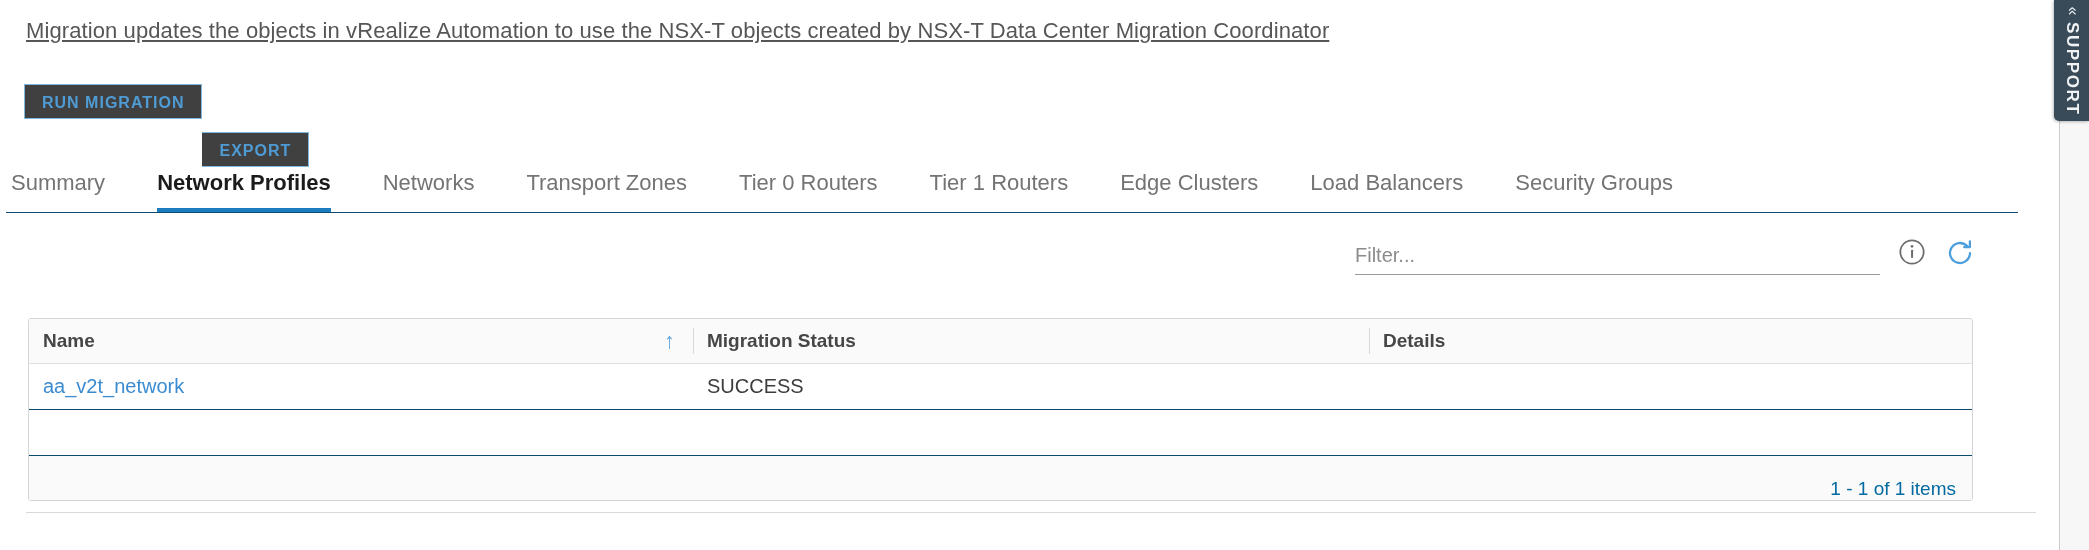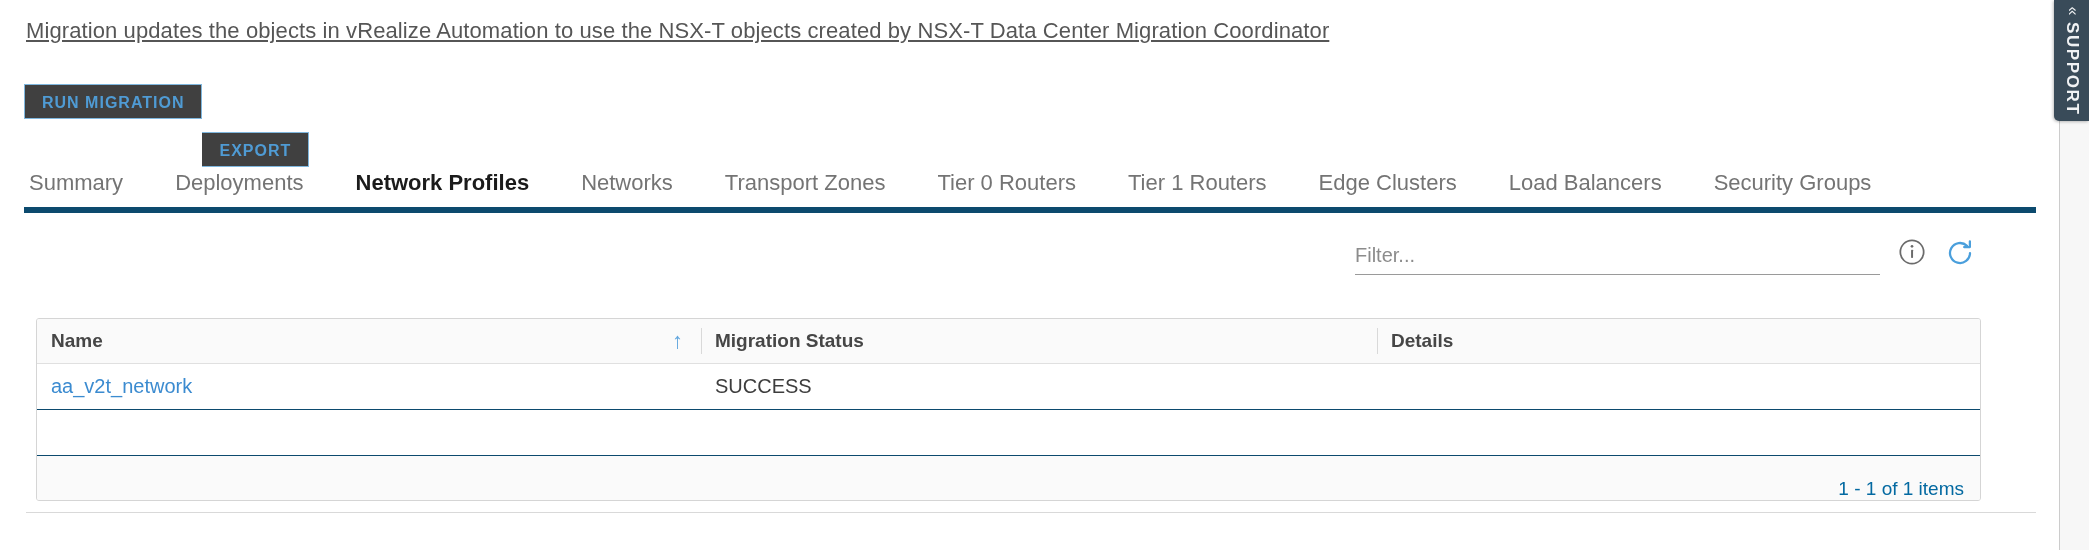--- a/index.html
+++ b/index.html
@@ -62,25 +62,25 @@
     text-align: center;
   }
   .btn + .btn {
     border-left: none;
     margin-top: 48px;
   }
 
   
   #tabbar {
     position: absolute;
-    left: 24px;
+    left: 6px;
     top: 165px;
     width: 2012px;
     height: 48px;
-    border-bottom: 6px solid #0c4a6e;
+    border-bottom: 1px solid #0c4a6e;
     box-sizing: border-box;
     display: flex;
     align-items: flex-start;
     overflow: hidden;
   }
   .tab {
     position: relative;
     height: 47px;
     line-height: 36px;
     font-size: 22px;
@@ -153,21 +153,20 @@
   #datagrid {
     position: absolute;
     left: 28px;
     top: 318px;
     width: 1945px;
     border: 1px solid #d5d5d5;
     border-radius: 3px;
     box-sizing: border-box;
     background: #ffffff;
     overflow: hidden;
-    margin-left: 8px;
   }
   table {
     width: 100%;
     border-collapse: collapse;
     table-layout: fixed;
   }
   thead th {
     background: #fafafa;
     height: 44px;
     font-size: 19px;
@@ -292,21 +291,20 @@
 
   <div id="description">Migration updates the objects in vRealize Automation to use the NSX-T objects created by NSX-T Data Center Migration Coordinator</div>
 
   <div id="btn-group">
     <div class="btn">RUN MIGRATION</div>
     <div class="btn">EXPORT</div>
   </div>
 
   <div id="tabbar">
       <div class="tab"><span>Summary</span></div>
-      <div class="tab"><span>Deployments</span></div>
       <div class="tab active"><span>Network Profiles</span></div>
       <div class="tab"><span>Networks</span></div>
       <div class="tab"><span>Transport Zones</span></div>
       <div class="tab"><span>Tier 0 Routers</span></div>
       <div class="tab"><span>Tier 1 Routers</span></div>
       <div class="tab"><span>Edge Clusters</span></div>
       <div class="tab"><span>Load Balancers</span></div>
       <div class="tab"><span>Security Groups</span></div>
     </div>
 

